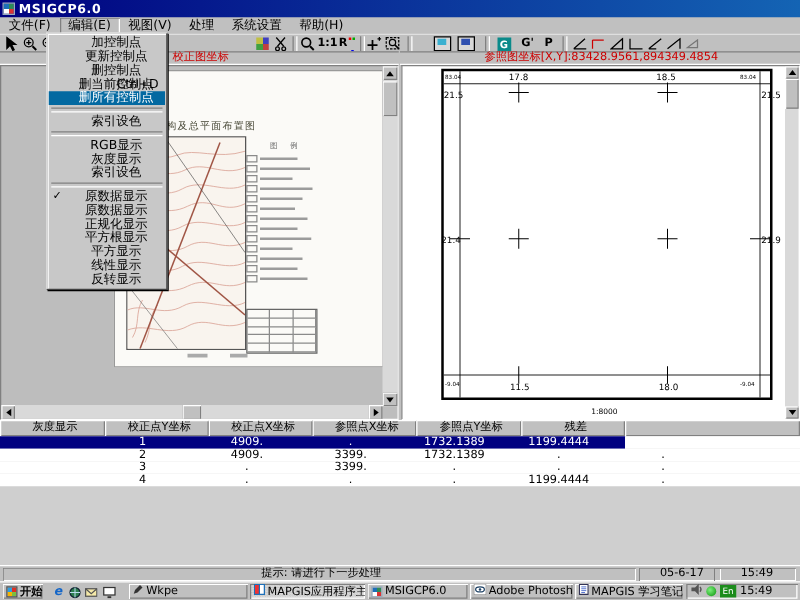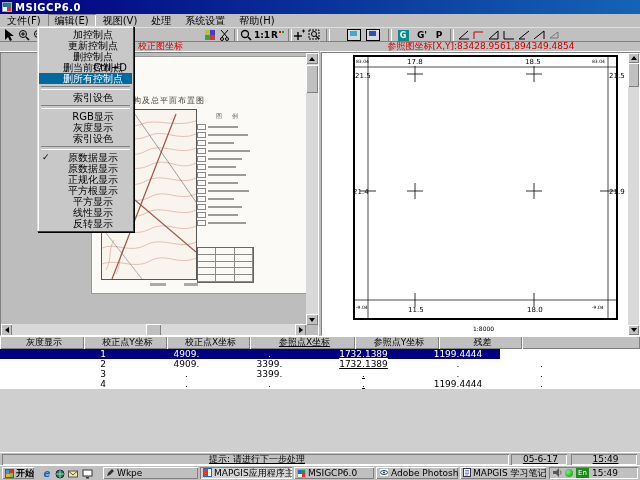--- a/index.html
+++ b/index.html
@@ -88,26 +88,26 @@
   
   #ctl-table{left:0;top:336px;width:640px;height:116px;background:#cfcfcf;}
   .th-row{display:flex;height:13px;}
   .th{background:#c0c0c0;box-shadow:inset 1px 1px 0 #fff, inset -1px -1px 0 #808080;
       font-size:9px;line-height:13px;padding-left:4px;box-sizing:border-box;overflow:hidden;white-space:nowrap;}
   .trow{position:relative;height:10px;line-height:10px;background:#fff;font-size:9px;white-space:nowrap;}
   .trow.sel::before{content:"";position:absolute;left:0;top:0;width:500px;height:10px;background:#000080;}
   .trow.sel .td{color:#fff;}
   .td{display:inline-block;vertical-align:top;height:10px;padding-left:4px;box-sizing:border-box;
       overflow:hidden;position:relative;}
-  .c0{width:84px;}.c1{width:83px;}.c2{width:83px;}.c3{width:105px;text-decoration:underline;}.c4{width:84px;}.c5{width:83px;}
+  .c0{width:84px;}.c1{width:83px;}.c2{width:83px;}.c3{width:83px;}.c4{width:84px;}.c5{width:83px;}
 
   
   #statusbar{left:0;top:452px;width:640px;height:13px;background:#c0c0c0;border-top:1px solid #fff;box-sizing:border-box;}
   .st-cell{position:absolute;top:1px;height:11px;line-height:11px;font-size:9px;padding-left:3px;
-           box-shadow:inset 1px 1px 0 #808080, inset -1px -1px 0 #fff;overflow:hidden;white-space:nowrap;box-sizing:border-box;text-decoration:underline;}
+           box-shadow:inset 1px 1px 0 #808080, inset -1px -1px 0 #fff;overflow:hidden;white-space:nowrap;box-sizing:border-box;}
 
   
   #taskbar{left:0;top:465px;width:640px;height:15px;background:#c0c0c0;border-top:1px solid #fff;box-sizing:border-box;}
   .tk-btn{position:absolute;top:1px;height:12px;background:#c0c0c0;
           box-shadow:inset 1px 1px 0 #fff, inset -1px -1px 0 #808080;
           display:flex;align-items:center;padding:0 3px;font-size:9px;white-space:nowrap;overflow:hidden;box-sizing:border-box;}
   .tk-btn.pressed{box-shadow:inset 1px 1px 0 #808080, inset -1px -1px 0 #fff;
           background-image:repeating-conic-gradient(#dcdcdc 0 25%,#c9c9c9 0 50%);background-size:2px 2px;}
   .tk-ic{display:inline-block;margin-right:2px;flex:0 0 auto;}
   .winflag{width:9px;height:9px;background:conic-gradient(#e03024 0 25%,#7ac043 0 50%,#f8b500 0 75%,#2e9fe0 0 100%);
@@ -486,21 +486,21 @@
     <div class="trow">
       <span class="td c0">3</span><span class="td c1">.</span><span class="td c2">3399.</span><span class="td c3">.</span><span class="td c4">.</span><span class="td c5">.</span>
     </div>
     <div class="trow">
       <span class="td c0">4</span><span class="td c1">.</span><span class="td c2">.</span><span class="td c3">.</span><span class="td c4">1199.4444</span><span class="td c5">.</span>
     </div>
   </div>
 
   <div id="statusbar" class="abs">
     <span class="st-cell" style="left:2px;width:507px">提示: 请进行下一步处理</span>
-    <span class="st-cell" style="left:511px;width:56px">05-6-17</span>
+    <span class="st-cell" style="left:511px;width:66px">05-6-17</span>
     <span class="st-cell" style="left:571px;width:66px">15:49</span>
   </div>
 
   <div id="taskbar" class="abs">
     <div class="tk-btn" style="left:2px;width:32px;font-weight:bold">
       <span class="tk-ic winflag"></span>
       <span>开始</span>
     </div>
 
     <span class="ql" style="left:41px">

